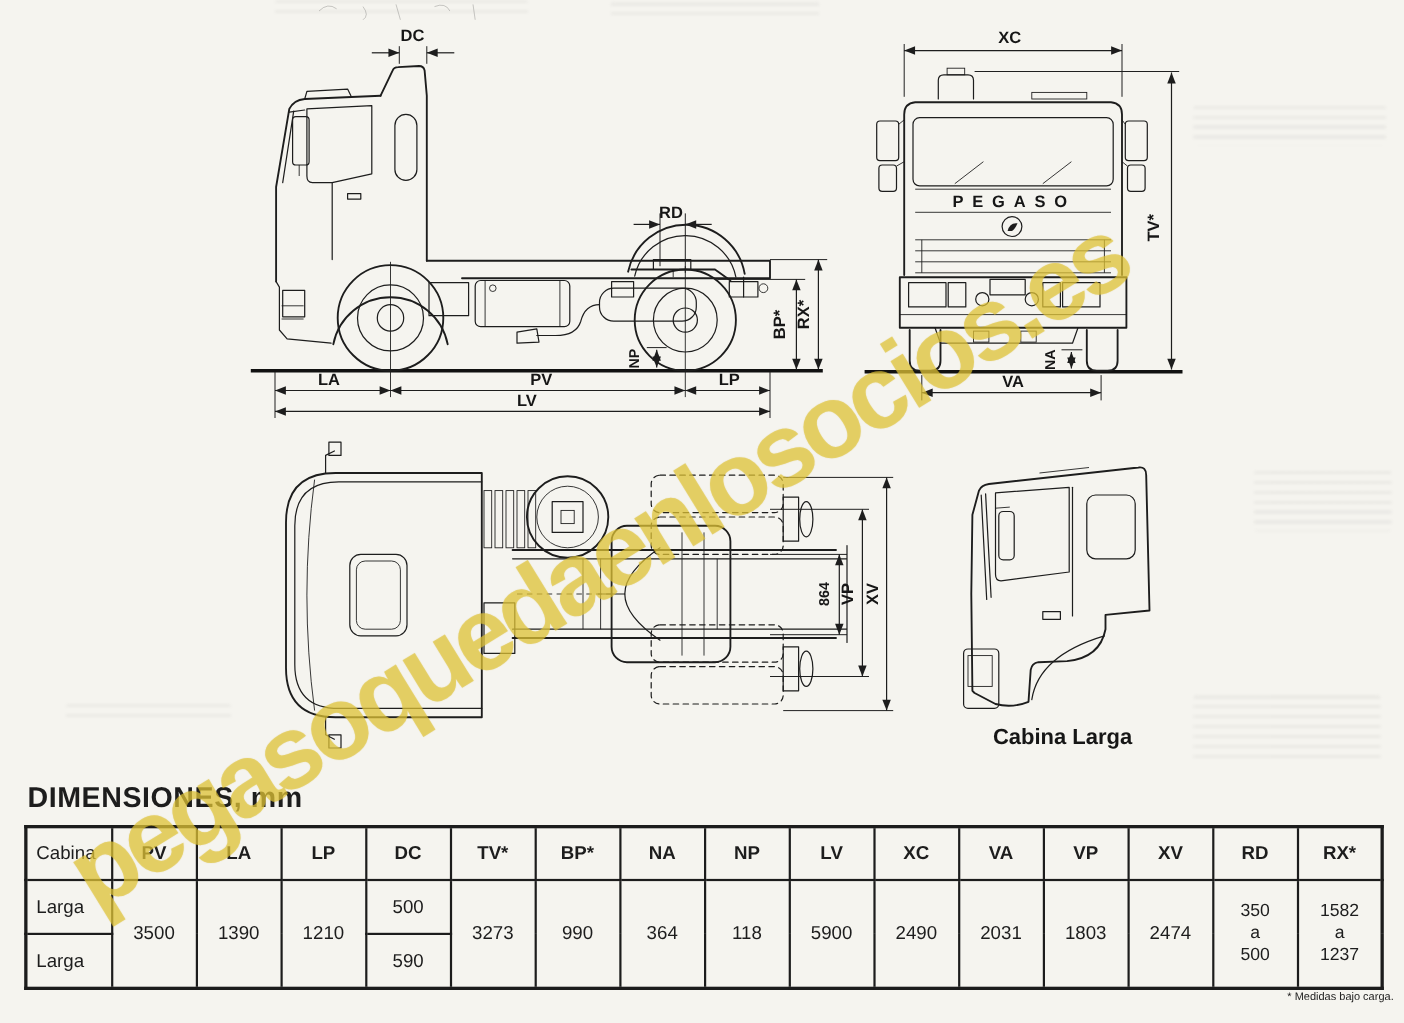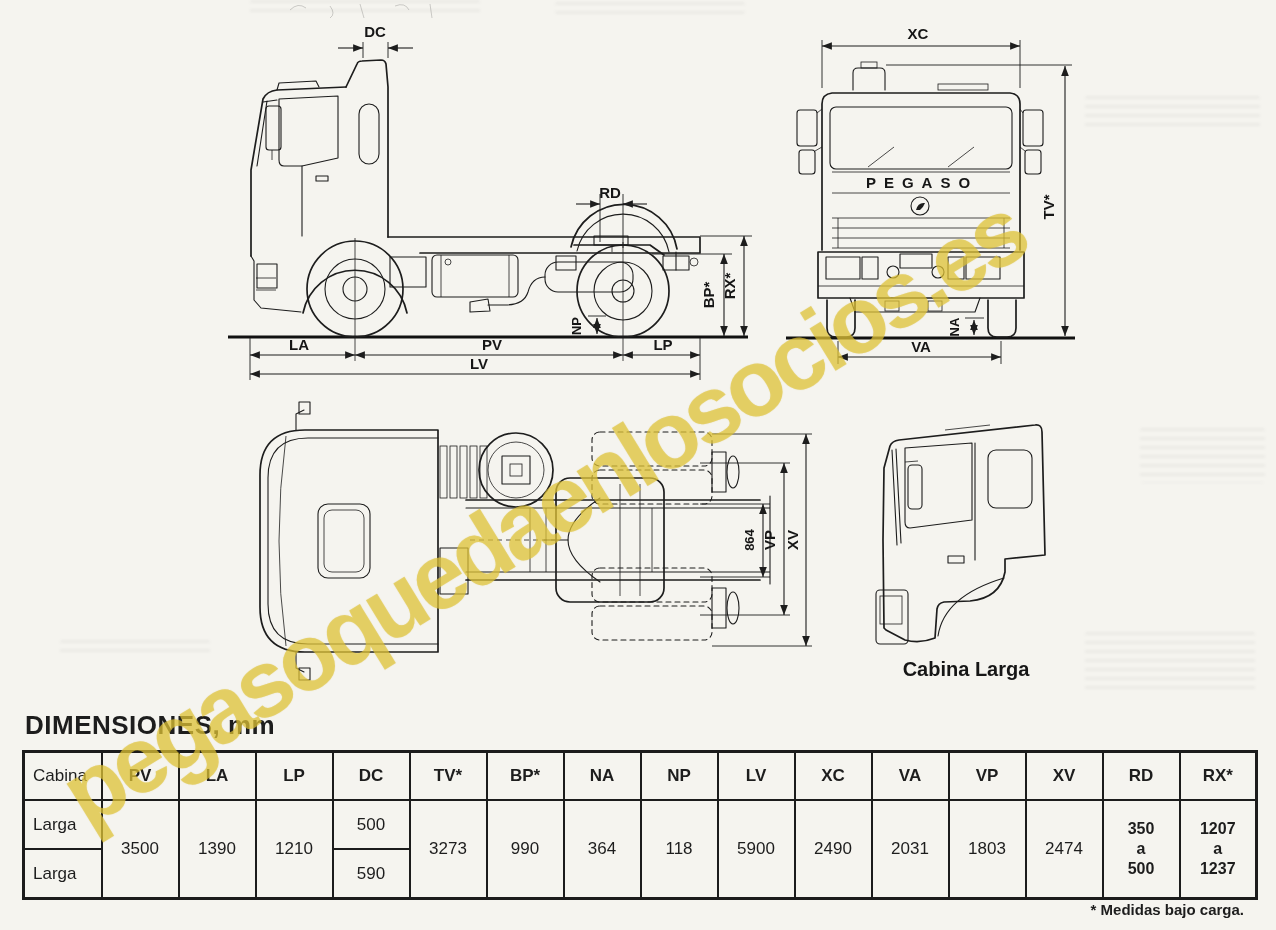--- a/index.html
+++ b/index.html
@@ -36,37 +36,37 @@
     color:rgba(226,199,58,0.55);
     text-shadow:0 0 1px rgba(210,180,40,.45);
     transform:rotate(-31.5deg);transform-origin:0 0;white-space:nowrap;
   }
   
   .page-title{
     position:absolute;left:25px;top:710px;z-index:3;
     font-size:26px;font-weight:bold;letter-spacing:.5px;
   }
   .footnote{
-    position:absolute;top:901px;right:32px;z-index:3;font-size:15px;font-weight:bold;
+    position:absolute;top:901px;right:9px;z-index:3;font-size:10px;
   }
   
   table.dims{
     position:absolute;left:22px;top:750px;z-index:3;
     width:1233px;border-collapse:collapse;table-layout:fixed;
     font-size:17px;
   }
   table.dims th,table.dims td{
     border:2px solid #1c1c1c;text-align:center;vertical-align:middle;
     padding:0;background:transparent;
   }
   table.dims{border:3px solid #1c1c1c;}
   table.dims th{height:46px;font-weight:bold;font-size:17px;}
   table.dims td{height:47px;font-weight:normal;}
   table.dims .left{text-align:left;padding-left:8px;font-weight:normal;}
-  table.dims .multi{white-space:pre-line;line-height:1.25;font-size:16px;font-weight:bold;}
+  table.dims .multi{white-space:pre-line;line-height:1.25;font-size:16px;}
 </style>
 </head>
 <body>
 
 <div class="ghost" style="left:250px;top:0;width:230px;height:14px;"></div>
 <div class="ghost" style="left:555px;top:2px;width:190px;height:12px;"></div>
 <div class="ghost" style="left:1085px;top:96px;width:175px;height:36px;"></div>
 <div class="ghost" style="left:1140px;top:428px;width:125px;height:55px;"></div>
 <div class="ghost" style="left:1085px;top:632px;width:170px;height:62px;"></div>
 <div class="ghost" style="left:60px;top:640px;width:150px;height:16px;"></div>
@@ -332,21 +332,21 @@
       <td rowspan="2">364</td>
       <td rowspan="2">118</td>
       <td rowspan="2">5900</td>
       <td rowspan="2">2490</td>
       <td rowspan="2">2031</td>
       <td rowspan="2">1803</td>
       <td rowspan="2">2474</td>
       <td rowspan="2" class="multi">350
 a
 500</td>
-      <td rowspan="2" class="multi">1207
+      <td rowspan="2" class="multi">1582
 a
 1237</td>
     </tr>
     <tr>
       <td class="left">Larga</td>
       <td>590</td>
     </tr>
   </tbody>
 </table>
 

